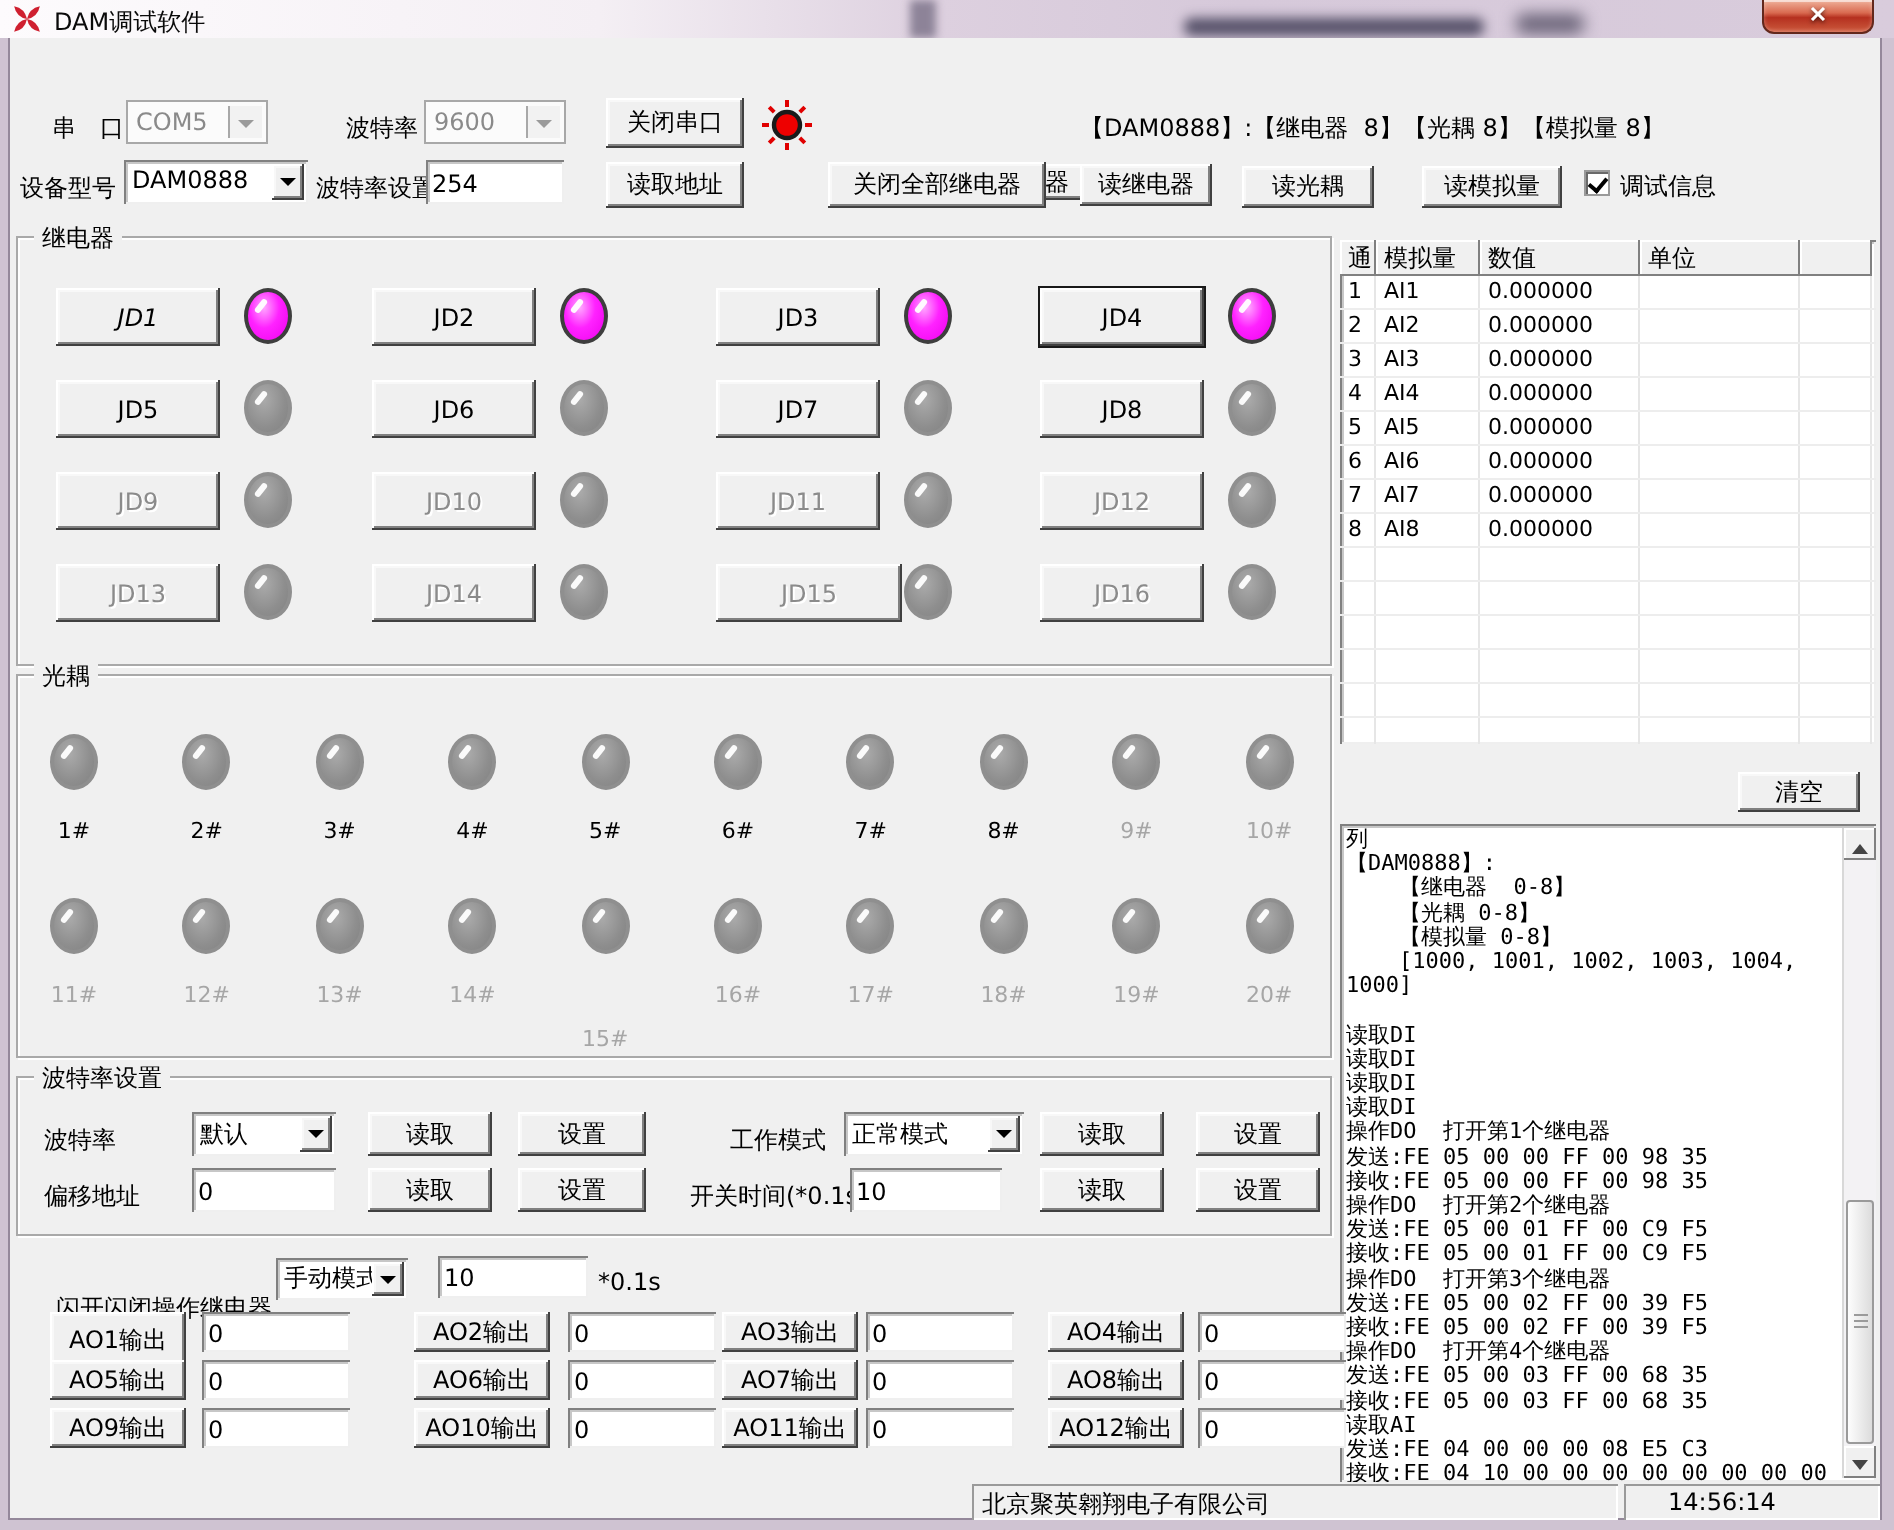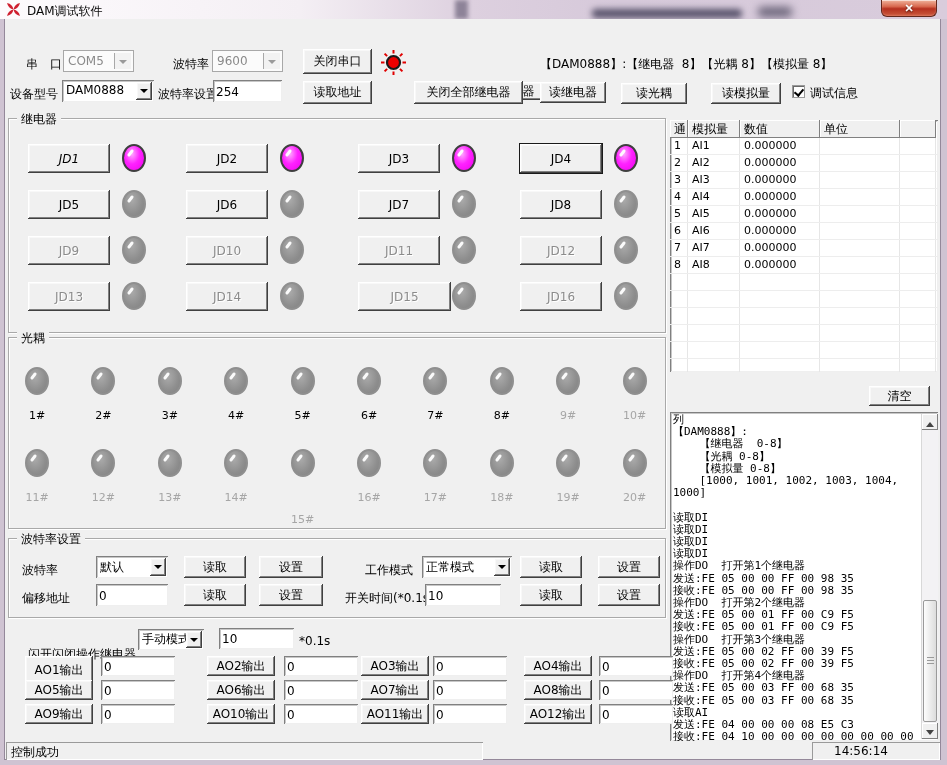--- a/index.html
+++ b/index.html
@@ -429,16 +429,16 @@
       <button class="btn" style="left: 25px; top: 704px; width: 68px; height: 20px;">AO9输出</button>
       <input class="input" value="0" style="left: 101px; top: 704px; width: 74px; height: 20px;">
       <button class="btn" style="left: 207px; top: 704px; width: 68px; height: 20px;">AO10输出</button>
       <input class="input" value="0" style="left: 284px; top: 704px; width: 74px; height: 20px;">
       <button class="btn" style="left: 361px; top: 704px; width: 68px; height: 20px;">AO11输出</button>
       <input class="input" value="0" style="left: 433px; top: 704px; width: 74px; height: 20px;">
       <button class="btn" style="left: 524px; top: 704px; width: 68px; height: 20px;">AO12输出</button>
       <input class="input" value="0" style="left: 599px; top: 704px; width: 74px; height: 20px;">
     </div>
 
-  <div class="sp" style="left:6px;top:742px;width:477px;">控制成功</div>
+  <div class="sp" style="left:486px;top:742px;width:323px;">北京聚英翱翔电子有限公司</div>
   <div class="sp" style="left:812px;top:742px;width:128px;padding-left:22px;">14:56:14</div>
 
 </div>
 
 </body></html>

